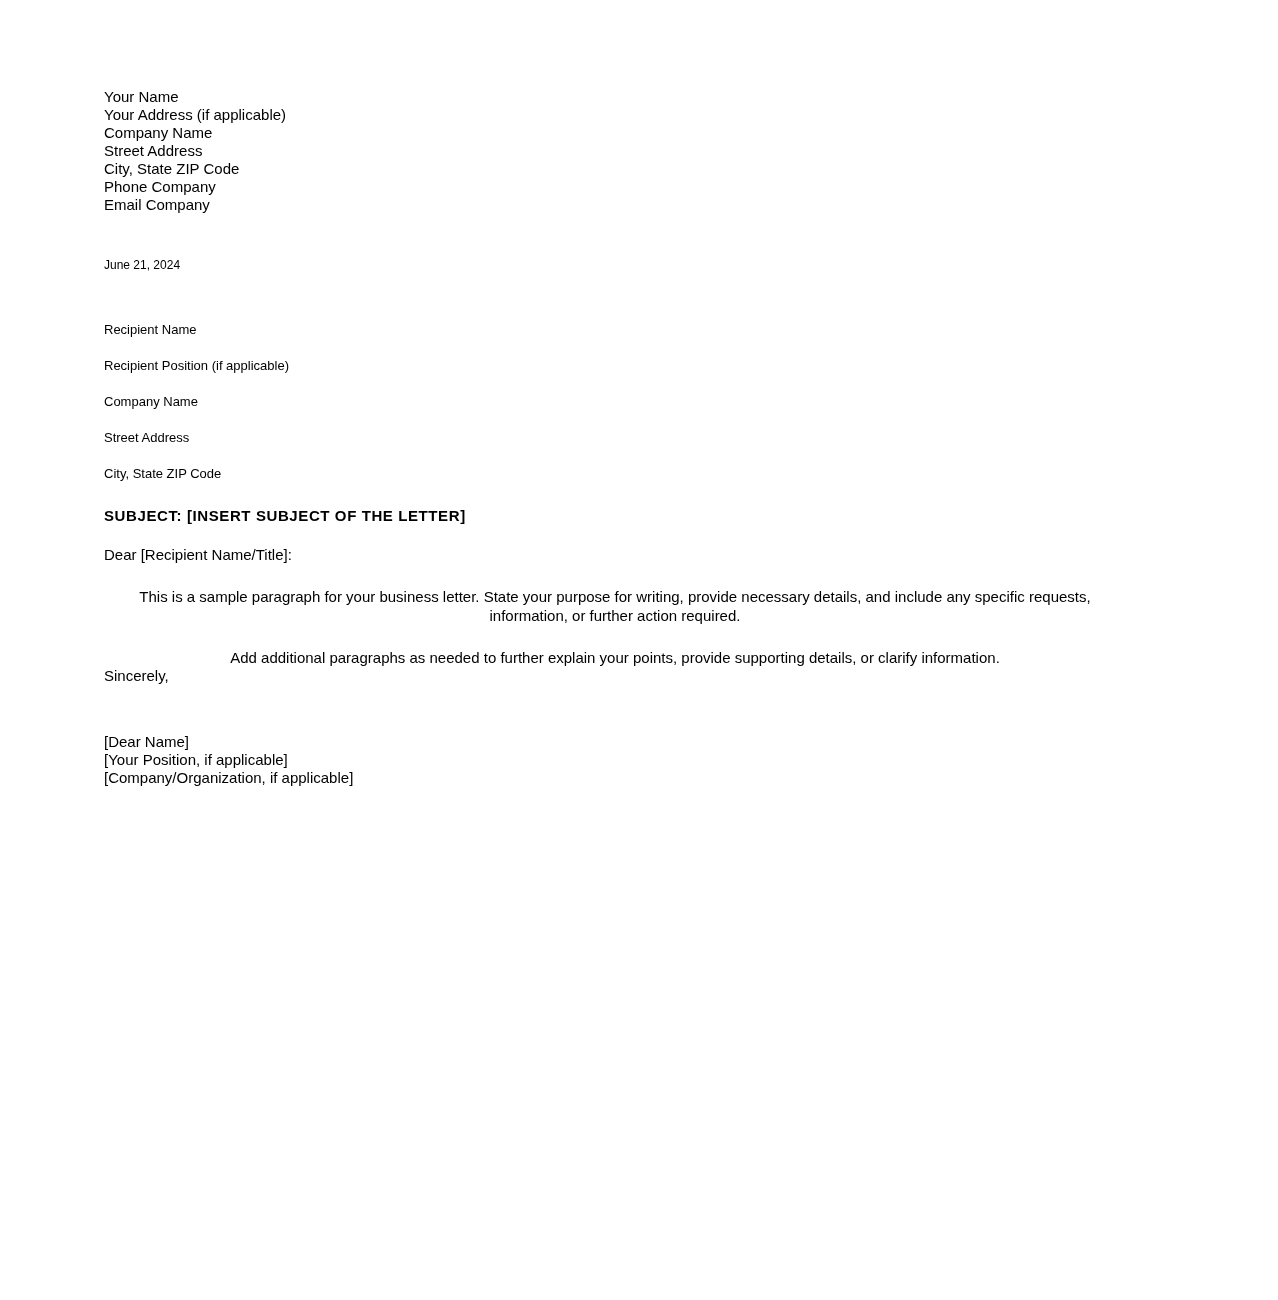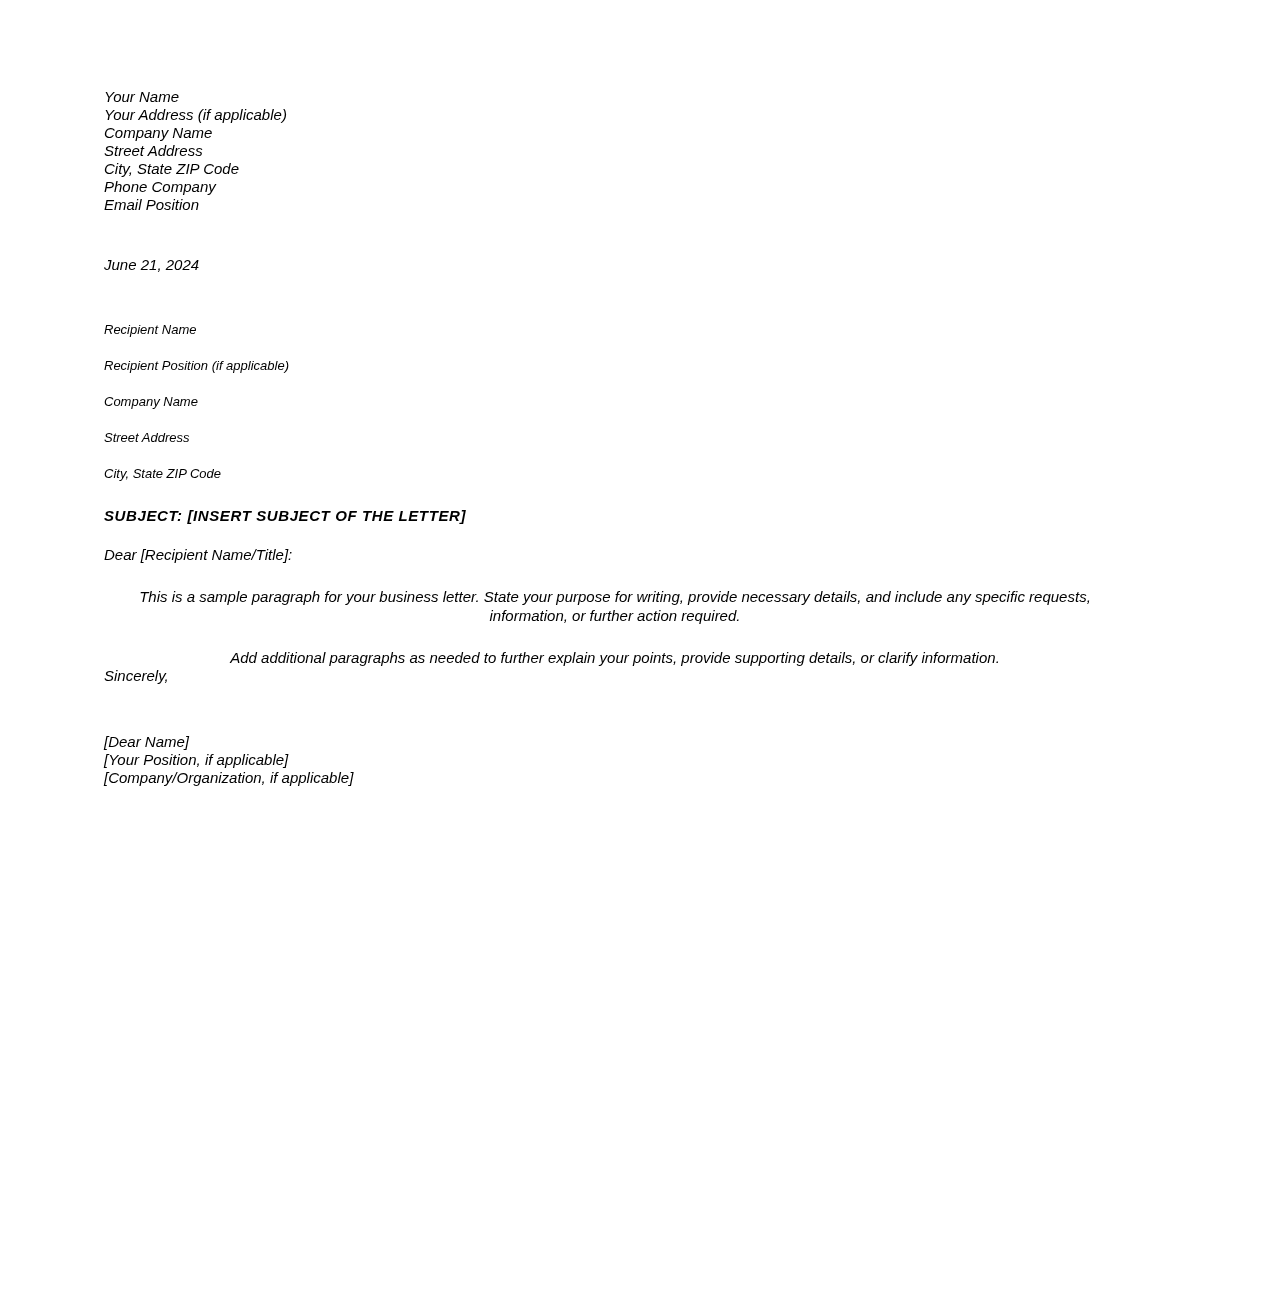--- a/index.html
+++ b/index.html
@@ -14,42 +14,41 @@
     font-family: "Liberation Sans", sans-serif;
     color: #000000;
     -webkit-font-smoothing: antialiased;
   }
   .page {
     position: relative;
     width: 1278px;
     height: 1300px;
     background: #ffffff;
     box-sizing: border-box;
-    font-style: italic;
   }
   .letter {
     position: absolute;
     left: 104px;
     top: 88px;
     width: 1022px;
   }
 
   
   .sender-block {
     margin: 0 0 0 0;
   }
   .sender-line {
     font-size: 15px;
     line-height: 18px;
     white-space: pre;
   }
 
   
   .date-line {
-    font-size: 15px;
+    font-size: 12px;
     line-height: 18px;
     margin-top: 42px;
   }
 
   
   .recipient-block {
     margin-top: 47px;
   }
   .recipient-line {
     font-size: 13px;
@@ -106,21 +105,21 @@
 <div class="page">
   <div class="letter">
 
     <div class="sender-block">
       <div class="sender-line">Your Name</div>
       <div class="sender-line">Your Address (if applicable)</div>
       <div class="sender-line">Company Name</div>
       <div class="sender-line">Street Address</div>
       <div class="sender-line">City, State ZIP Code</div>
       <div class="sender-line">Phone Company</div>
-      <div class="sender-line">Email Position</div>
+      <div class="sender-line">Email Company</div>
     </div>
 
     <div class="date-line">June 21, 2024</div>
 
     <div class="recipient-block">
       <div class="recipient-line">Recipient Name</div>
       <div class="recipient-line">Recipient Position (if applicable)</div>
       <div class="recipient-line">Company Name</div>
       <div class="recipient-line">Street Address</div>
       <div class="recipient-line">City, State ZIP Code</div>

